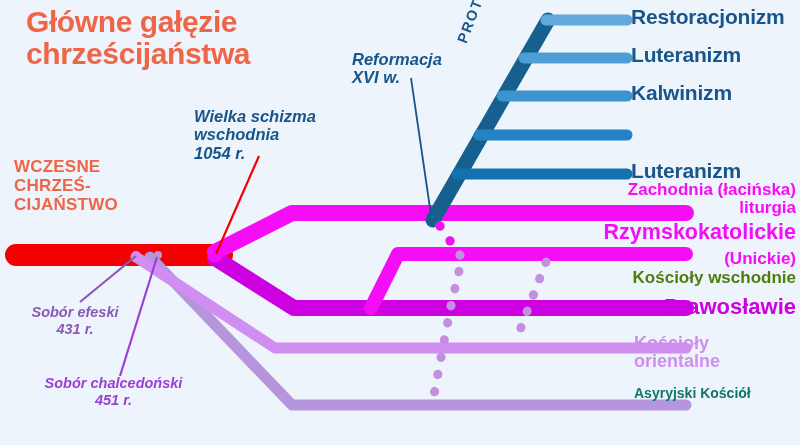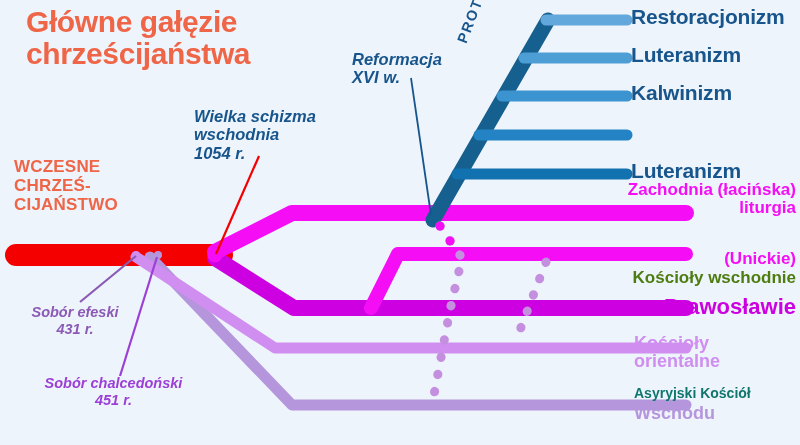--- a/index.html
+++ b/index.html
@@ -179,24 +179,24 @@
 
   <div class="lbl" id="protestantyzm">PROTESTANTYZM</div>
 
   <div class="lbl plab" style="top:6px">Restoracjonizm</div>
   <div class="lbl plab" style="top:44px">Luteranizm</div>
   <div class="lbl plab" style="top:82px">Kalwinizm</div>
   <div class="lbl plab" style="top:160px">Luteranizm</div>
 
   <div class="lbl mlab" style="top:181px; font-size:17px; color:#f50df5;">Zachodnia (łacińska)</div>
   <div class="lbl mlab" style="top:199px; font-size:17px; color:#f50df5;">liturgia</div>
+  <div class="lbl mlab" style="top:222px; font-size:21.5px; color:#f50df5;">Rzymskokatolickie</div>
   <div class="lbl mlab" style="top:250px; font-size:17px; color:#f50df5;">(Unickie)</div>
   <div class="lbl mlab" style="top:269px; font-size:17px; color:#4d7c0f;">Kościoły wschodnie</div>
 
   <div class="lbl mlab" style="top:296px; font-size:22px; color:#cc00e0;">Prawosławie</div>
 
   <div class="lbl llab" style="top:334px; font-size:18px; color:#cf8ef0;">Kościoły</div>
   <div class="lbl llab" style="top:352px; font-size:18px; color:#cf8ef0;">orientalne</div>
 
   <div class="lbl llab" style="top:386px; font-size:14px; color:#0f766e;">Asyryjski Kościół</div>
-  <div class="lbl llab" style="top:404px; font-size:18px; color:#b596dd;">Wschodu</div>
 
 </div>
 
 </body></html>

